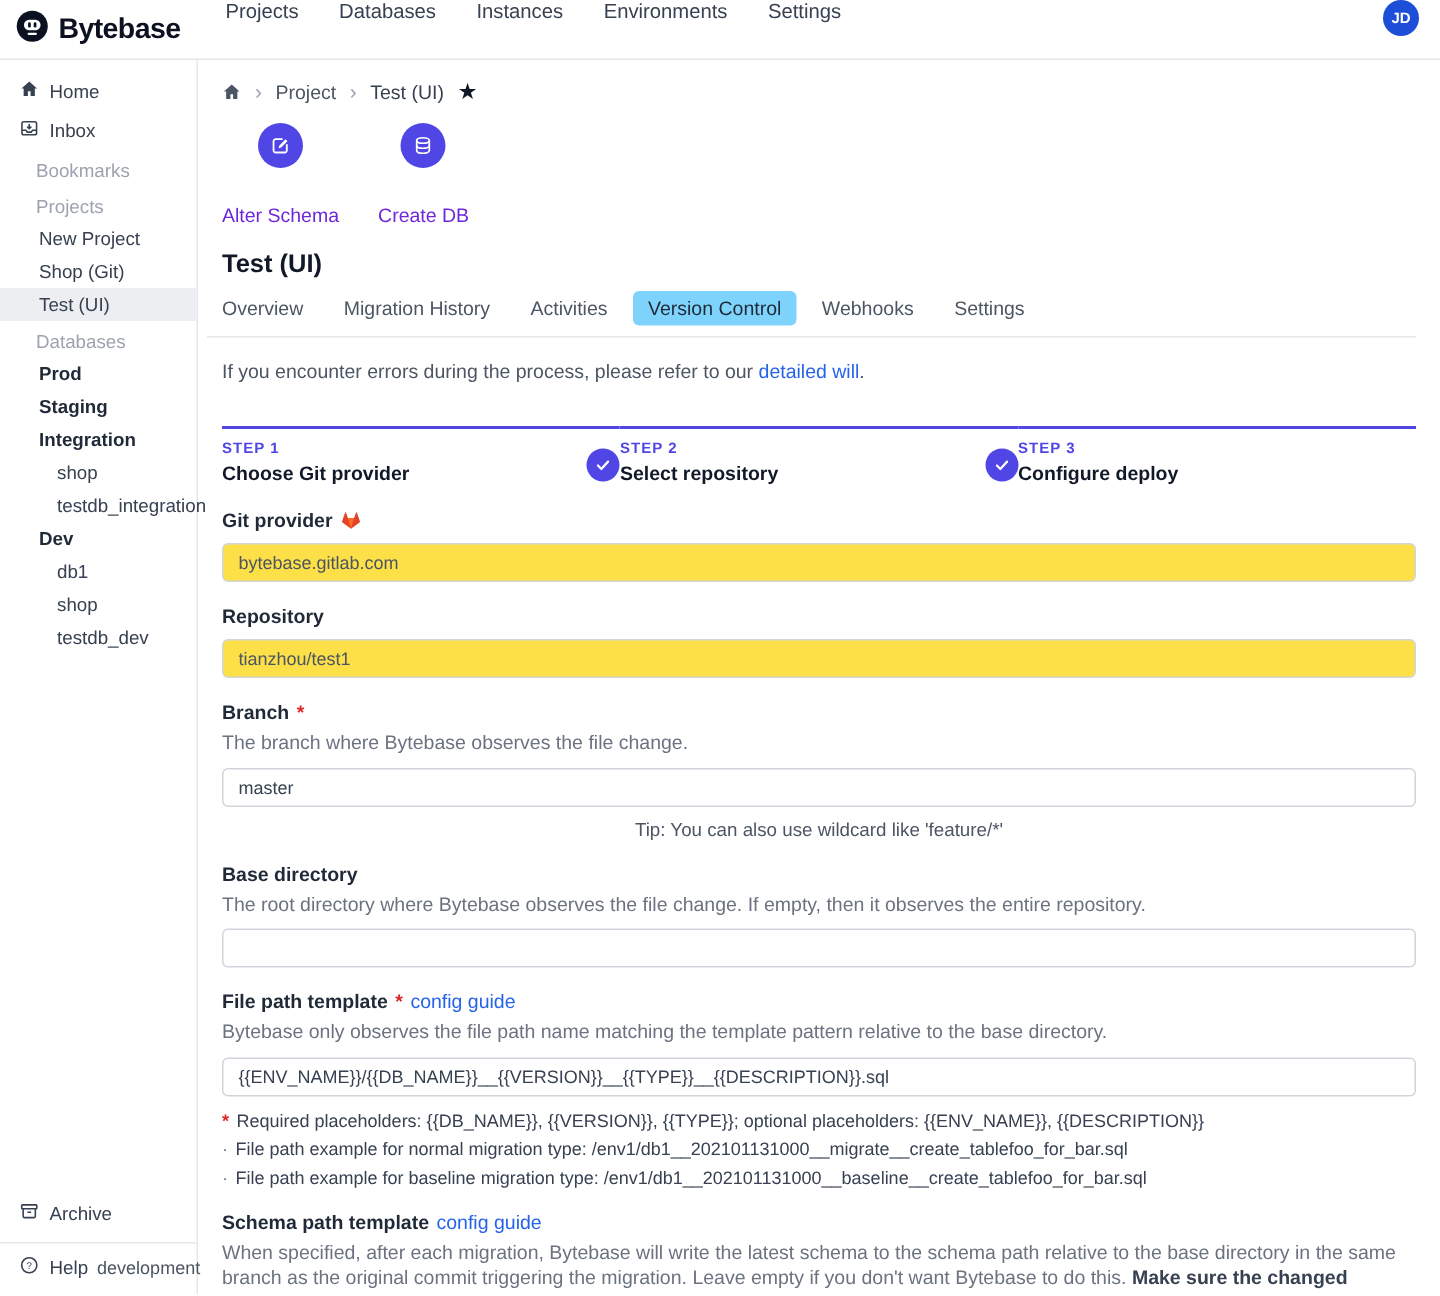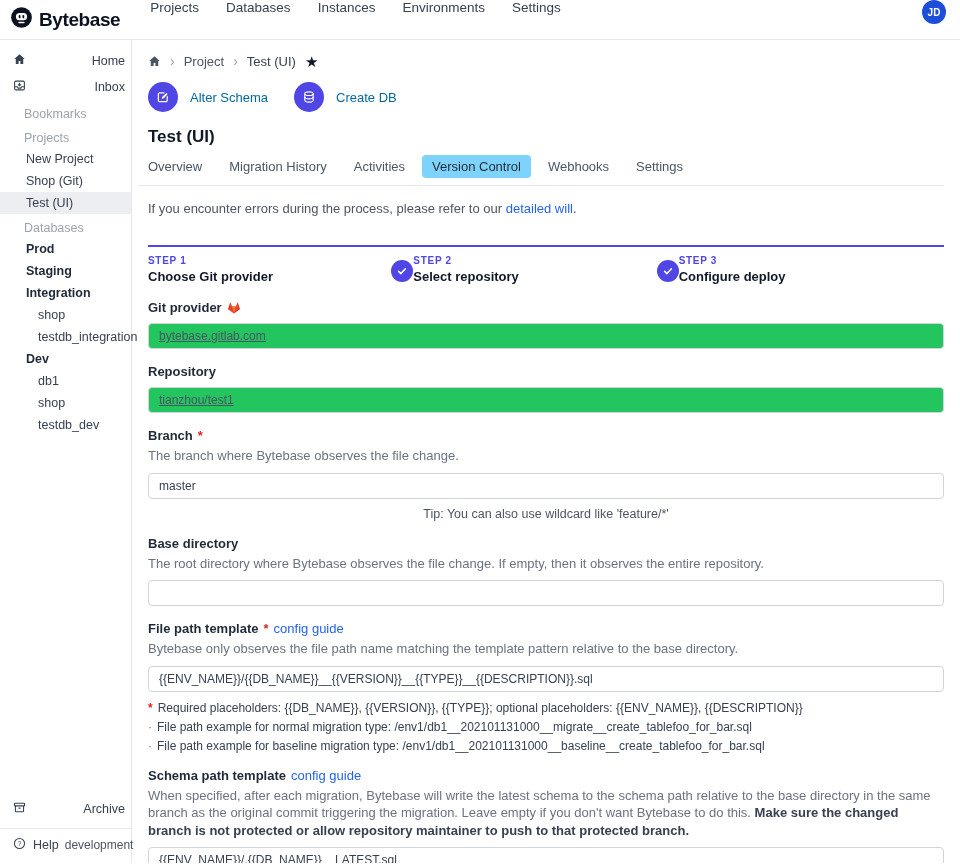--- a/index.html
+++ b/index.html
@@ -18,21 +18,21 @@
             font-size:10px; font-weight:bold; display:flex; align-items:center;
             justify-content:center; cursor:pointer; }
 
   
   .layout { display:flex; height:823px; }
 
   
   .sidebar { width:132px; min-width:132px; border-right:1px solid #e5e7eb;
              display:flex; flex-direction:column; padding-top:8px; font-size:12.5px; }
   .side-item { display:flex; align-items:center; gap:7px; padding:5px 6px 5px 13px;
-               color:#374151; cursor:pointer;justify-content:space-between; }
+               color:#374151; cursor:pointer; }
   .side-item svg { color:#374151; flex:none; }
   .side-section { color:#9ca3af; padding:7px 6px 3px 24px; }
   .side-sub { padding:4px 6px 4px 26px; color:#374151; cursor:pointer; }
   .side-sub.active { background:#eceef1; }
   .db-l1 { font-weight:bold; color:#1f2937; padding:4px 6px 4px 26px; }
   .db-l2 { padding:4px 6px 4px 38px; color:#374151; cursor:pointer; }
   .side-bottom { margin-top:auto; }
   .side-divider { border-top:1px solid #e5e7eb; margin-top:6px; }
   .help-row { display:flex; align-items:center; padding:8px 10px 10px 13px; gap:6px; }
   .version-label { margin-left:auto; color:#4b5563; font-size:12px; }
@@ -40,22 +40,22 @@
   
   .main { flex:1; padding:0 16px; overflow:hidden; }
   .breadcrumb { display:flex; align-items:center; gap:9px; padding-top:13px;
                 font-size:13px; color:#4b5563; }
   .crumb { cursor:pointer; }
   .crumb-sep { color:#9ca3af; font-size:14px; }
   .crumb-current { color:#374151; }
   .star { color:#111827; font-size:15px; cursor:pointer; line-height:1; }
 
   .quick-actions { display:flex; gap:26px; margin-top:13px; }
-  .qa { display:flex; flex-direction:row; align-items:center; gap:12px;
-        font-size:13px; color:#0369a1; cursor:pointer; }
+  .qa { display:flex; flex-direction:column; align-items:center; gap:24px;
+        font-size:13px; color:#6d28d9; cursor:pointer; }
   .qa-circle { width:30px; height:30px; border-radius:50%; background:#4f46e5;
                display:flex; align-items:center; justify-content:center; }
 
   .page-title { font-size:17px; font-weight:bold; color:#111827; margin-top:15px; }
 
   .tabs { display:flex; gap:7px; margin-top:8px; font-size:13px; color:#4b5563;
           border-bottom:1px solid #e5e7eb; padding-bottom:7px; margin-left:-10px; }
   .tab { padding:4px 10px; cursor:pointer; border-radius:4px; white-space:nowrap; }
   .tab.active { background:#7dd3fc; color:#1f2937; }
 
@@ -73,21 +73,21 @@
   .form { margin-top:16px; }
   .field { margin-bottom:15px; }
   .field-label { font-size:13px; font-weight:600; color:#1f2937; display:flex;
                  align-items:center; gap:5px; }
   .req { color:#dc2626; font-weight:bold; }
   .field-help { font-size:13px; color:#6b7280; margin-top:4px; line-height:1.35; }
   .help-bold { font-weight:bold; color:#374151; }
   .text-input { display:block; width:100%; height:26px; border:1px solid #d1d5db;
                 border-radius:4px; padding:0 10px; font-size:12px; color:#374151;
                 font-family:inherit; margin-top:8px; background:#fff; outline:none; }
-  .text-input.disabled { background:#22c55e; color:#4b5563;text-decoration:underline; }
+  .text-input.disabled { background:#fde047; color:#4b5563; }
   .tip { font-size:12.5px; color:#4b5563; margin-top:8px;text-align:center; }
   .notes { margin-top:9px; font-size:12px; color:#374151; }
   .note { margin-top:5px; display:flex; gap:5px; align-items:baseline; }
   .note-bullet { color:#6b7280; }
 </style>
 </head>
 <body>
 
 <header class="topbar">
   <div class="brand">

